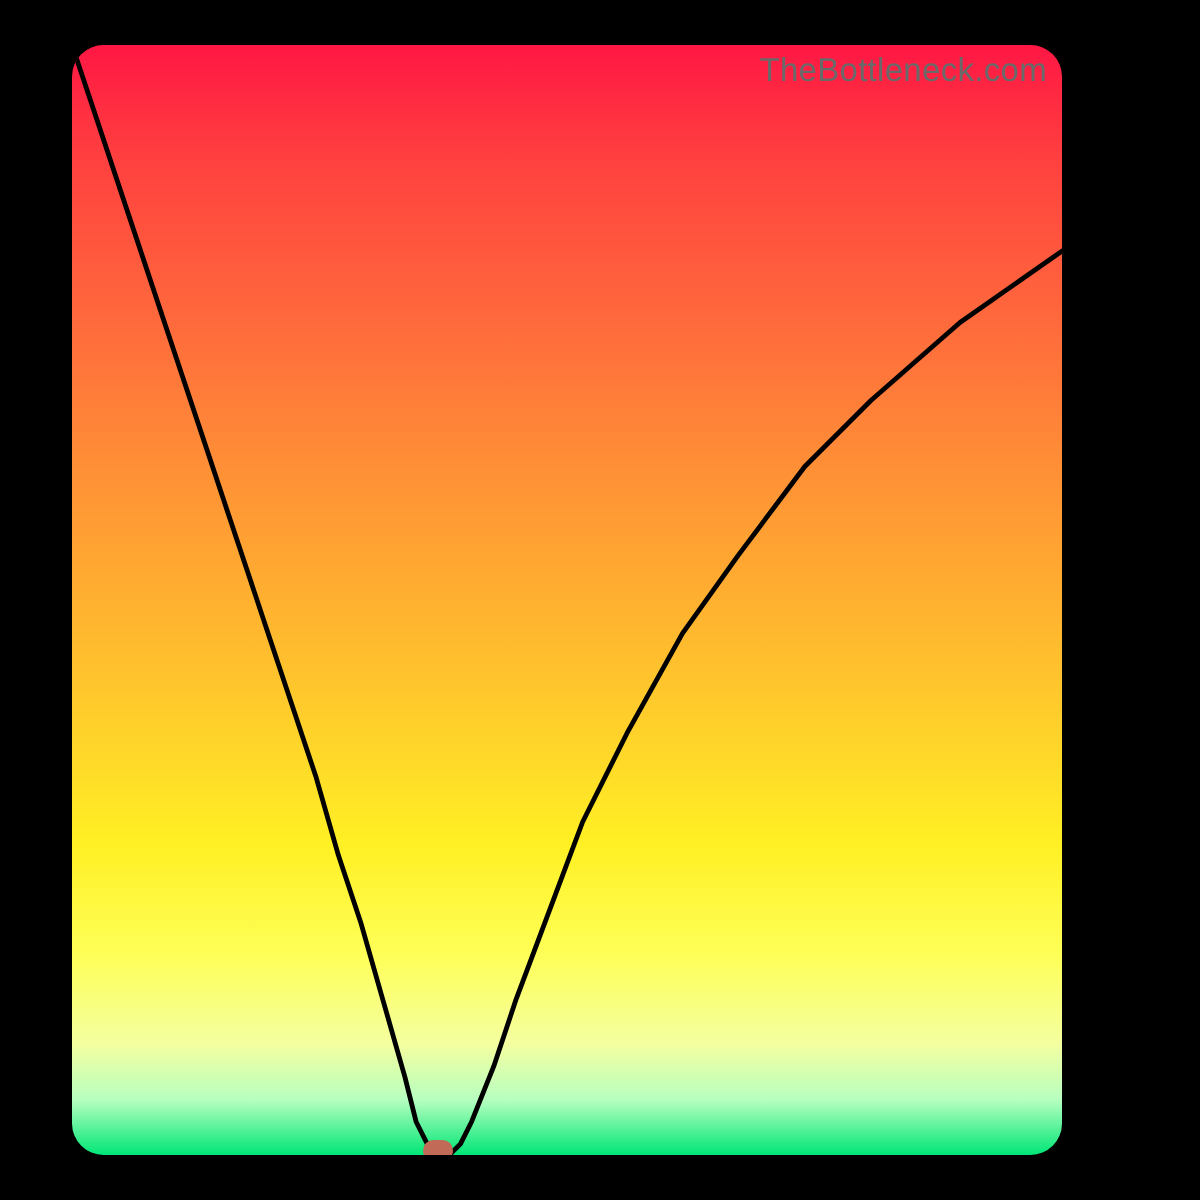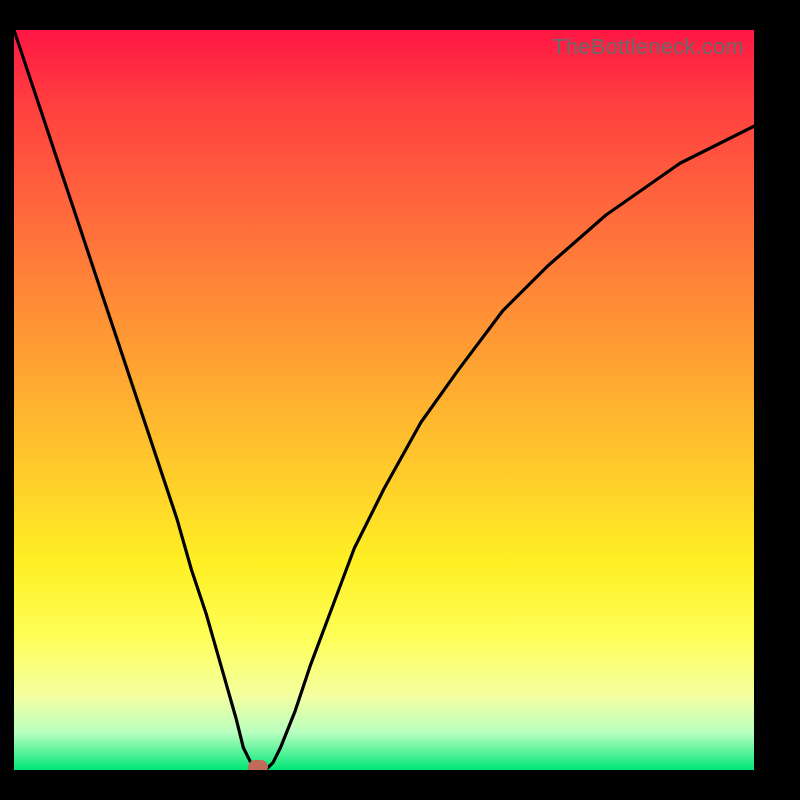--- a/index.html
+++ b/index.html
@@ -12,39 +12,40 @@
     font-family: Arial, sans-serif;
   }
   .frame {
     position: relative;
     width: 800px;
     height: 800px;
     background: #000;
   }
   .plot-area {
     position: absolute;
-    left: 14px;
+    left: 48px;
     top: 30px;
-    width: 740px;
+    width: 660px;
     height: 740px;
     background: linear-gradient(
       to bottom,
       #ff1744 0%,
       #ff3f3f 10%,
       #ff6a3c 25%,
       #ff8f36 38%,
       #ffb030 50%,
       #ffd22a 62%,
       #fff024 72%,
       #feff58 82%,
       #f4ffa0 90%,
       #b7ffc0 95%,
       #00e676 100%
     );
     overflow: hidden;
+    border-radius: 21px;
   }
   .watermark {
     position: absolute;
     top: 4px;
     right: 10px;
     color: #6a6a6a;
     font-size: 22px;
     font-weight: 500;
     z-index: 5;
     letter-spacing: 0.2px;

